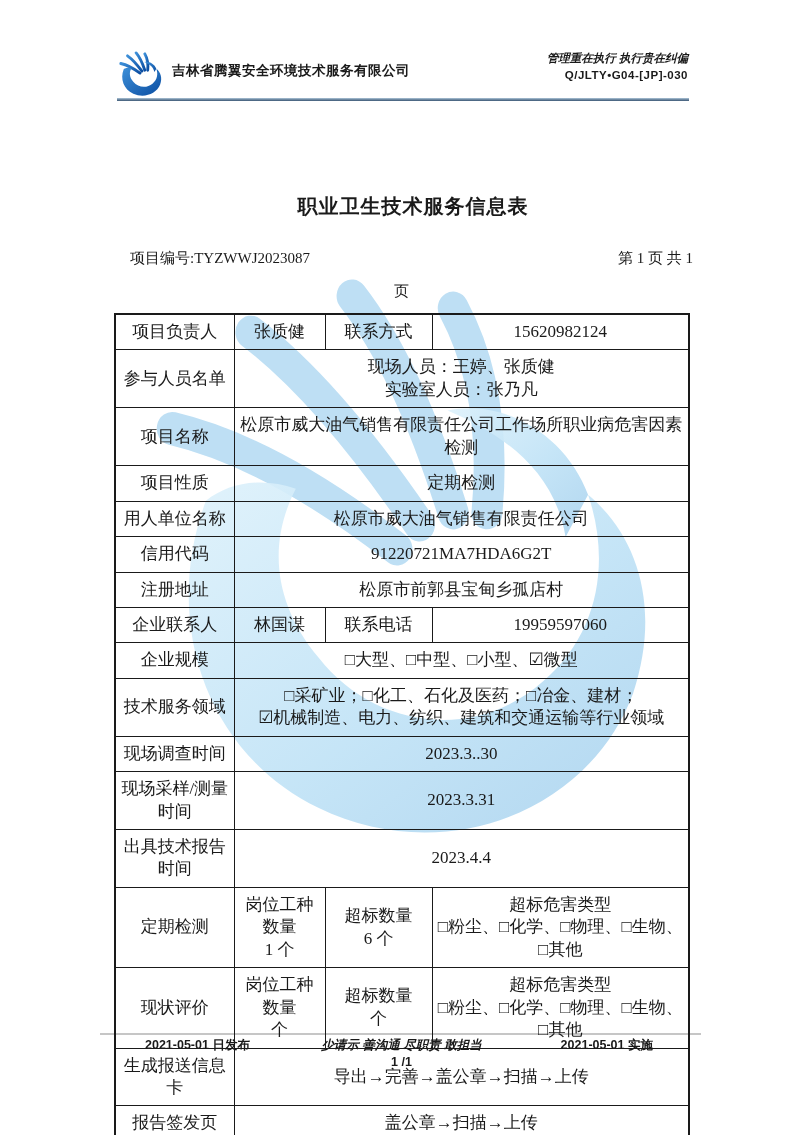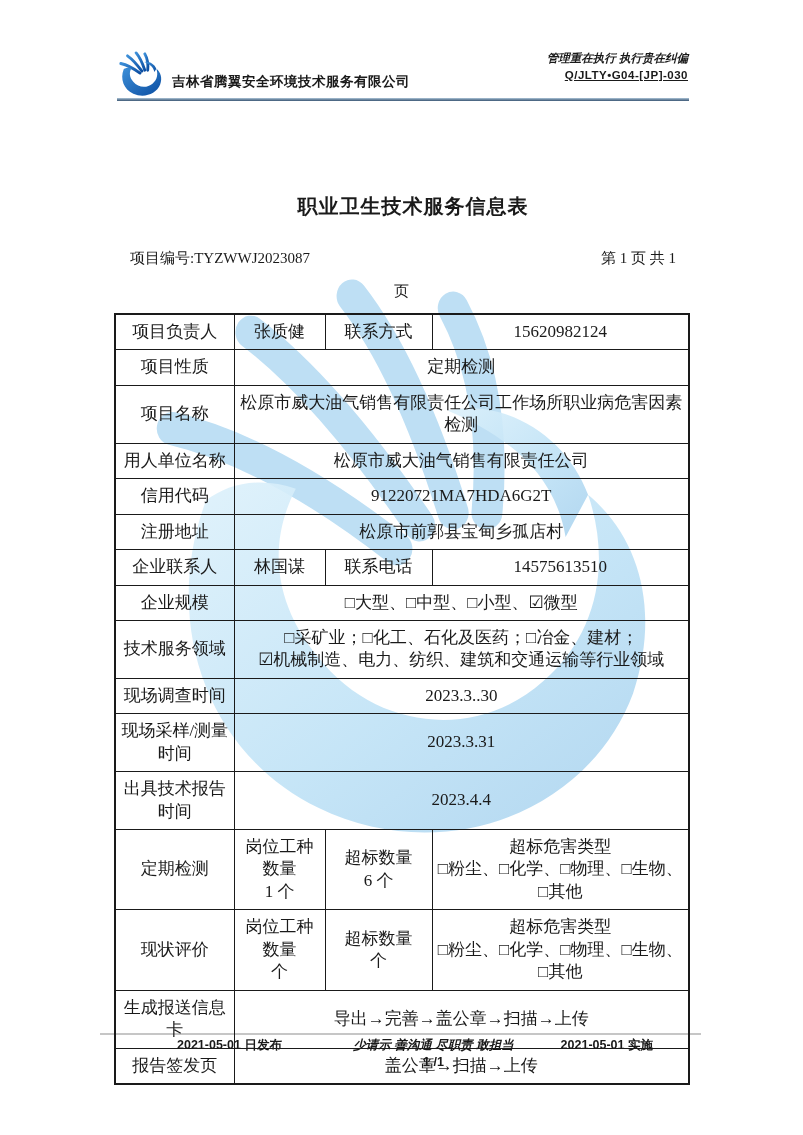--- a/index.html
+++ b/index.html
@@ -5,47 +5,47 @@
   * { box-sizing: border-box; }
   html,body { margin:0; padding:0; background:#ffffff; }
   .page {
     position:relative; width:803px; height:1135px; margin:0 auto;
     background:#ffffff; overflow:hidden;
     font-family:"Liberation Serif", serif; color:#1a1a1a;
   }
   
   .logo { position:absolute; left:112px; top:51px; width:56px; height:48px; }
   .company-name {
-    position:absolute; left:172px; top:73px;
+    position:absolute; left:172px; top:62px;
     font-family:"Liberation Sans", sans-serif; font-weight:bold; font-size:13.5px;
     letter-spacing:0.5px; white-space:nowrap;
   }
   .slogan {
     position:absolute; right:115px; top:51px; text-align:left;
     font-family:"Liberation Sans", sans-serif; font-weight:bold; font-style:italic;
     font-size:11.5px; white-space:nowrap;
   }
   .doc-code {
     position:absolute; right:115px; top:69px; text-align:right;
     font-family:"Liberation Sans", sans-serif; font-weight:bold;
-    font-size:11.5px; letter-spacing:0.5px; white-space:nowrap;text-decoration:underline;
+    font-size:11.5px; letter-spacing:0.5px; white-space:nowrap;
   }
   .header-rule {
     position:absolute; left:117px; top:98px; width:572px; height:3px;
     background:linear-gradient(to bottom,#aec6d9 0%, #55708c 70%, #44607c 100%);
   }
   
   .doc-title {
     position:absolute; left:0; top:193px; width:100%; text-align:center;
     font-family:"Liberation Sans", sans-serif; font-weight:bold; font-size:20px;
     letter-spacing:1px;
     padding-left:23px;
   }
   .meta-left  { position:absolute; left:130px; top:249px; font-size:15px; }
-  .meta-right { position:absolute; right:127px; top:249px; font-size:15px; }
+  .meta-right { position:absolute; right:110px; top:249px; font-size:15px; }
   .meta-wrap  { position:absolute; left:0; top:282px; width:100%; text-align:center; font-size:15px; }
   
   .watermark { position:absolute; left:116px; top:272px; width:562px; height:602px; z-index:0; }
   
   table.info {
     position:absolute; left:114px; top:313px; width:574px; z-index:1;
     border-collapse:collapse; table-layout:fixed; background:transparent;
     border:2px solid #1a1a1a;
   }
   table.info td {
@@ -58,21 +58,20 @@
   .h46 td{height:46px} .h26 td{height:26px} .h62 td{height:62px}
   .h64 td{height:64px} .h70 td{height:70px} .h28 td{height:28px}
   
   .footer-rule {
     position:absolute; left:100px; top:1033px; width:601px; height:2px; background:#c6c6c6;
   }
   .footer-left, .footer-right, .footer-center, .footer-page {
     position:absolute; top:1037px;
     font-family:"Liberation Sans", sans-serif; font-weight:bold; font-size:12.5px;
     white-space:nowrap;
-    margin-left:32px;
   }
   .footer-left  { left:145px; }
   .footer-right { right:150px; }
   .footer-center{ left:0; width:100%; text-align:center; font-style:italic; }
   .footer-page  { left:0; top:1055px; width:100%; text-align:center; }
 </style>
 </head>
 <body>
 
 <div class="page">
@@ -136,45 +135,52 @@
         <col style="width:107px">
         <col style="width:257px">
       </colgroup>
     <tbody>
       <tr class="h30">
         <td>项目负责人</td>
         <td>张质健</td>
         <td>联系方式</td>
         <td>15620982124</td>
       </tr>
+      <tr class="h47">
+        <td>参与人员名单</td>
+        <td colspan="3">
+          <span class="blk">现场人员：王婷、张质健</span>
+          <span class="blk">实验室人员：张乃凡</span>
+        </td>
+      </tr>
+      <tr class="h27">
+        <td>项目名称</td>
+        <td colspan="3">松原市威大油气销售有限责任公司工作场所职业病危害因素检测</td>
+      </tr>
       <tr class="h27">
         <td>项目性质</td>
         <td colspan="3">定期检测</td>
-      </tr>
-      <tr class="h27">
-        <td>项目名称</td>
-        <td colspan="3">松原市威大油气销售有限责任公司工作场所职业病危害因素检测</td>
       </tr>
       <tr class="h27">
         <td>用人单位名称</td>
         <td colspan="3">松原市威大油气销售有限责任公司</td>
       </tr>
       <tr class="h27">
         <td>信用代码</td>
         <td colspan="3">91220721MA7HDA6G2T</td>
       </tr>
       <tr class="h27">
         <td>注册地址</td>
         <td colspan="3">松原市前郭县宝甸乡孤店村</td>
       </tr>
       <tr class="h27">
         <td>企业联系人</td>
         <td>林国谋</td>
         <td>联系电话</td>
-        <td>14575613510</td>
+        <td>19959597060</td>
       </tr>
       <tr class="h27">
         <td>企业规模</td>
         <td colspan="3">□大型、□中型、□小型、☑微型</td>
       </tr>
       <tr class="h46">
         <td>技术服务领域</td>
         <td colspan="3">
           <span class="blk">□采矿业；□化工、石化及医药；□冶金、建材；</span>
           <span class="blk">☑机械制造、电力、纺织、建筑和交通运输等行业领域</span>

